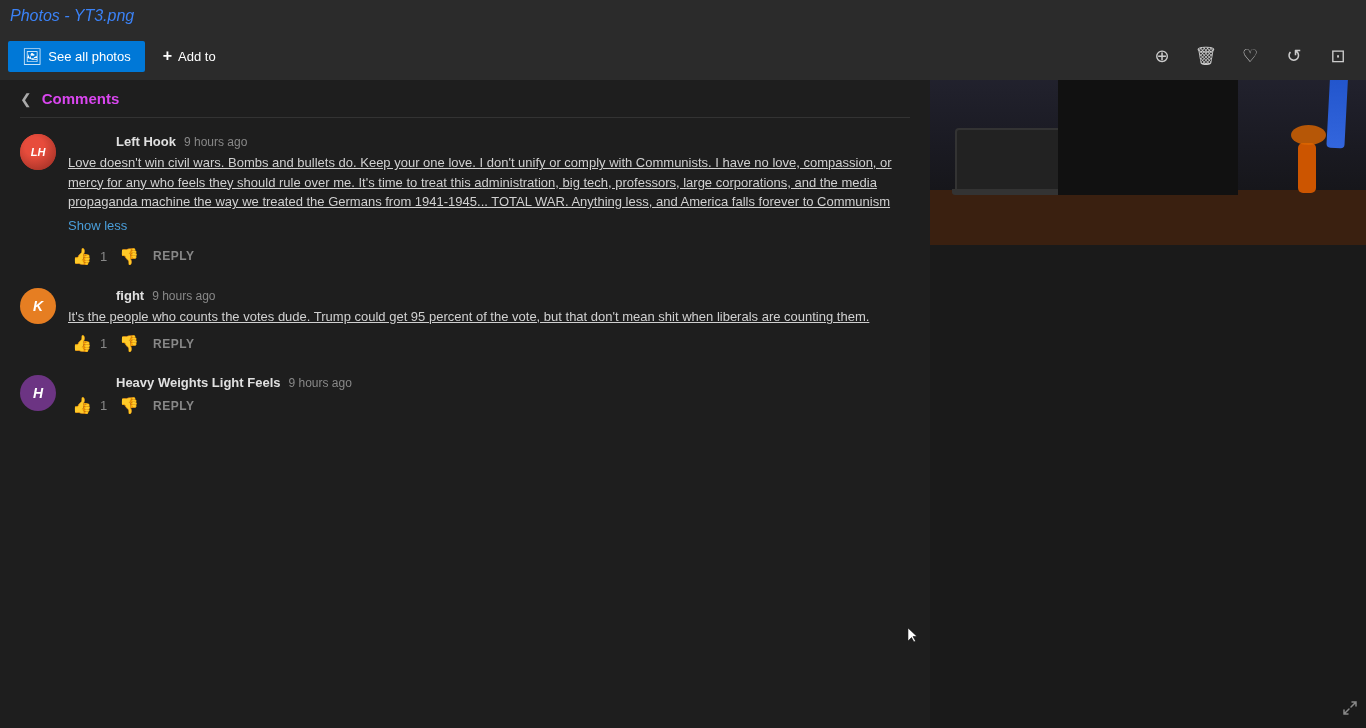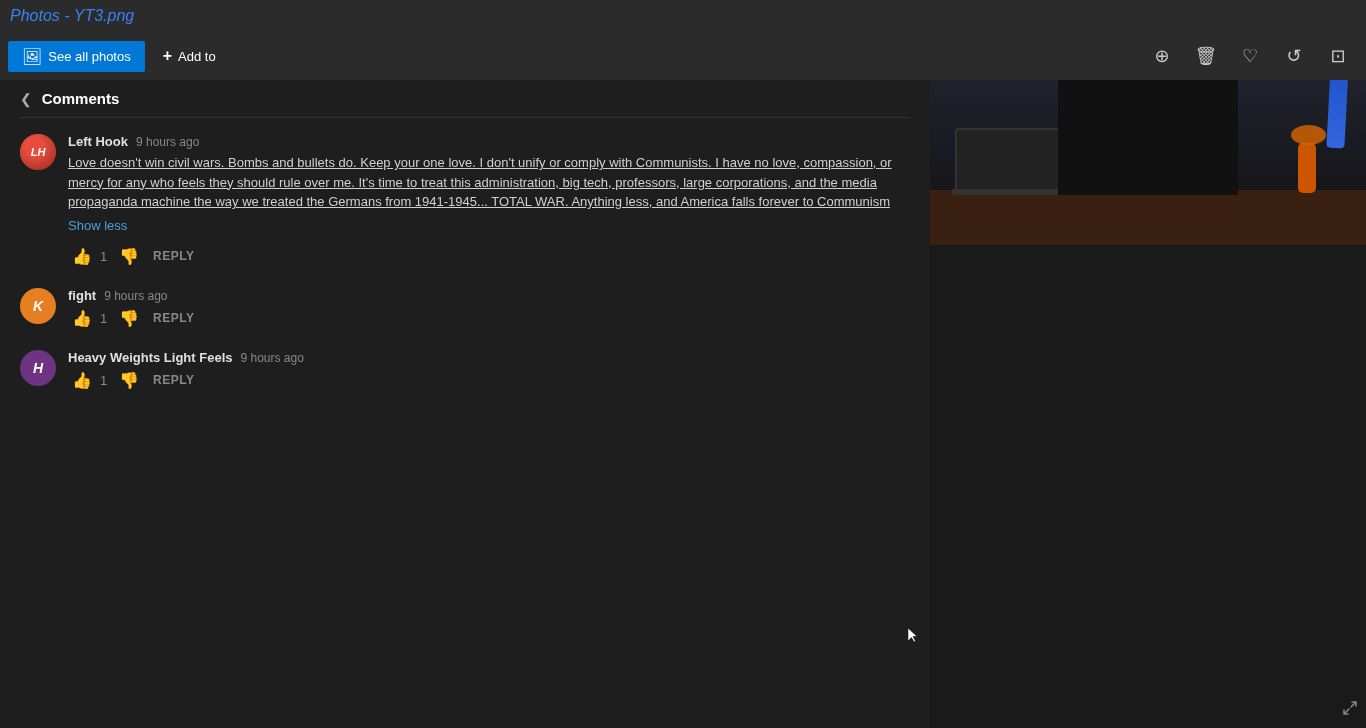--- a/index.html
+++ b/index.html
@@ -103,21 +103,21 @@
       padding-bottom: 10px;
     }
     .collapse-btn {
       background: none;
       border: none;
       color: #aaa;
       cursor: pointer;
       font-size: 14px;
     }
     .comments-title {
-      color: #ffffff;
+      color: #d946ef;
       font-size: 15px;
       font-weight: 600;
     }
 
     
     .comment-item {
       display: flex;
       gap: 12px;
       margin-bottom: 20px;
     }
@@ -151,20 +151,21 @@
       border-radius: 50%;
     }
     .avatar-left-hook span { position: relative; z-index: 1; font-size: 11px; }
 
     .comment-body { flex: 1; }
     .comment-header-line {
       display: flex;
       align-items: baseline;
       gap: 8px;
       margin-bottom: 4px;
+      margin-left: 48px;
     }
     .comment-author {
       color: #e0e0e0;
       font-size: 13px;
       font-weight: 600;
     }
     .comment-time {
       color: #888;
       font-size: 12px;
     }
@@ -332,20 +333,23 @@
 
     <div class="comment-item">
       <div class="avatar" style="background:#e67e22; display:flex;align-items:center;justify-content:center;">
         <span style="color:#fff;font-size:14px;font-weight:bold;">K</span>
       </div>
       <div class="comment-body">
         <div class="comment-header-line">
           <span class="comment-author">fight</span>
           <span class="comment-time">9 hours ago</span>
         </div>
+        <div class="comment-text">
+          It's the people who counts the votes dude. Trump could get 95 percent of the vote, but that don't mean shit when liberals are counting them.
+        </div>
         <div class="comment-actions">
           <button class="action-btn">👍</button>
           <span class="like-count">1</span>
           <button class="action-btn">👎</button>
           <button class="reply-btn">REPLY</button>
         </div>
       </div>
     </div>
 
     <div class="comment-item">

